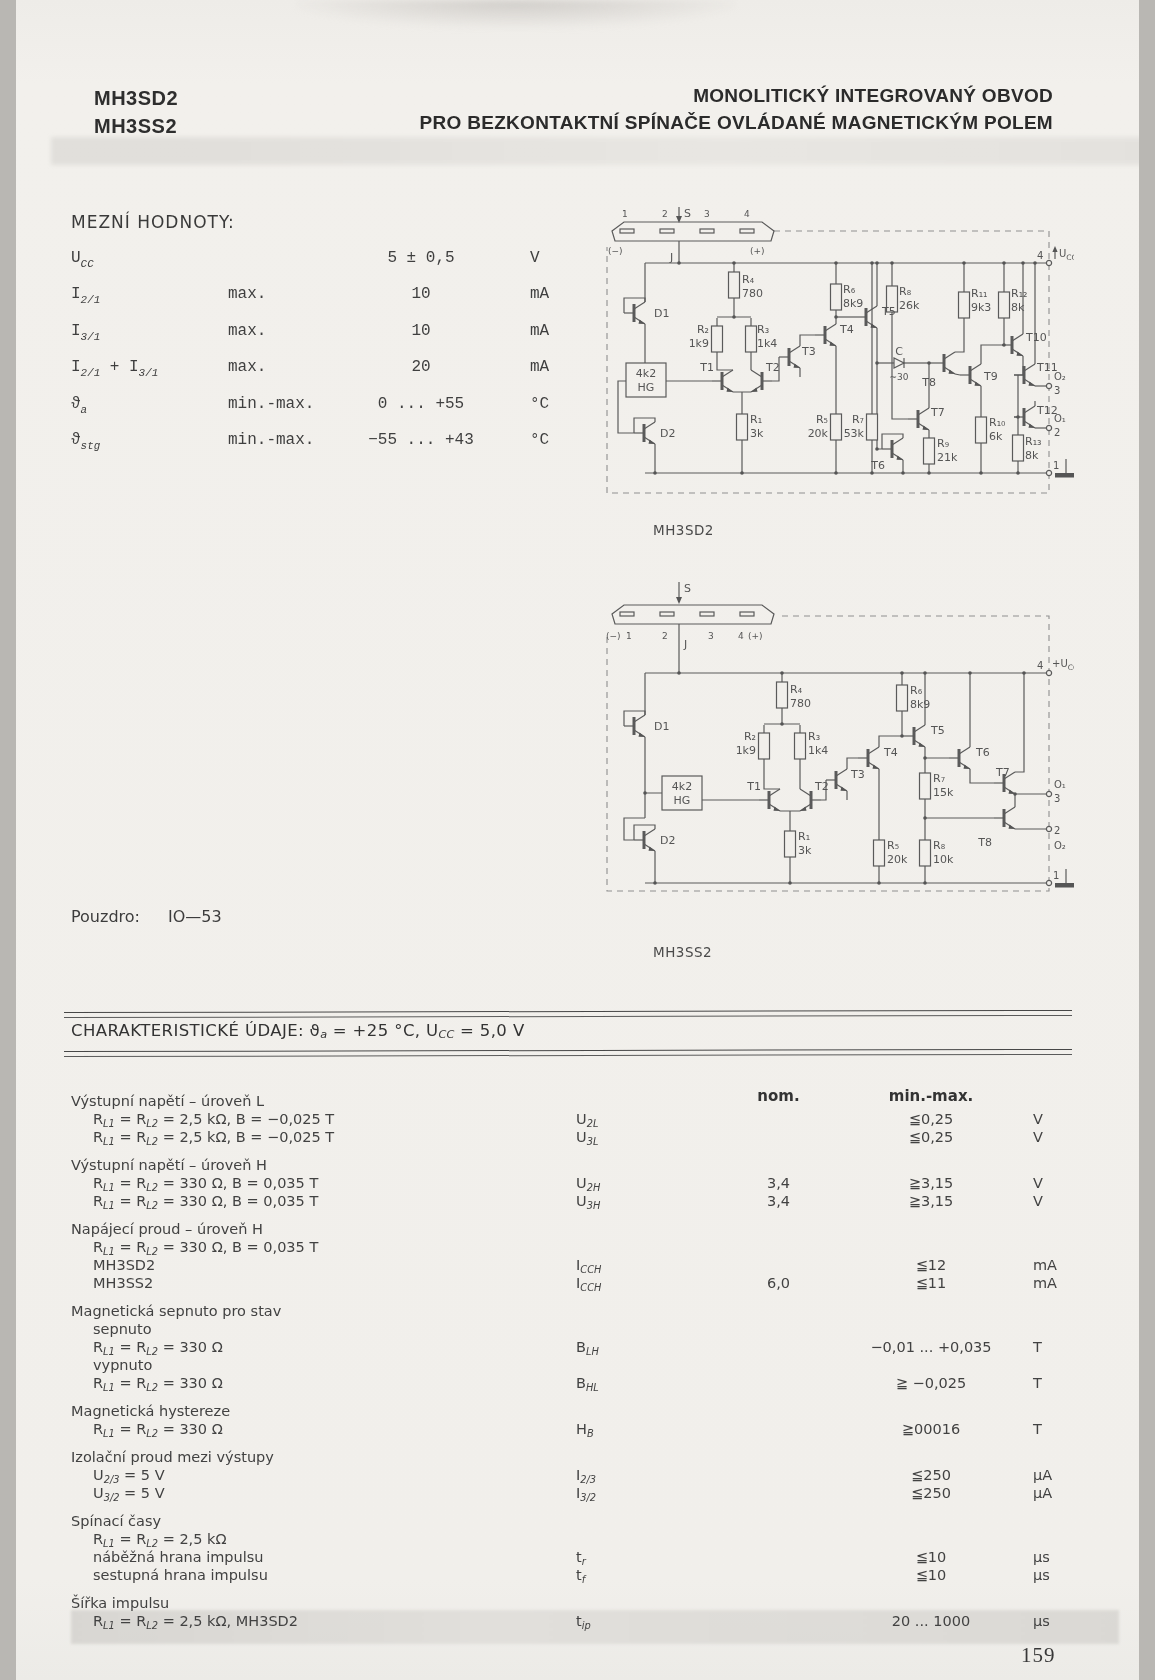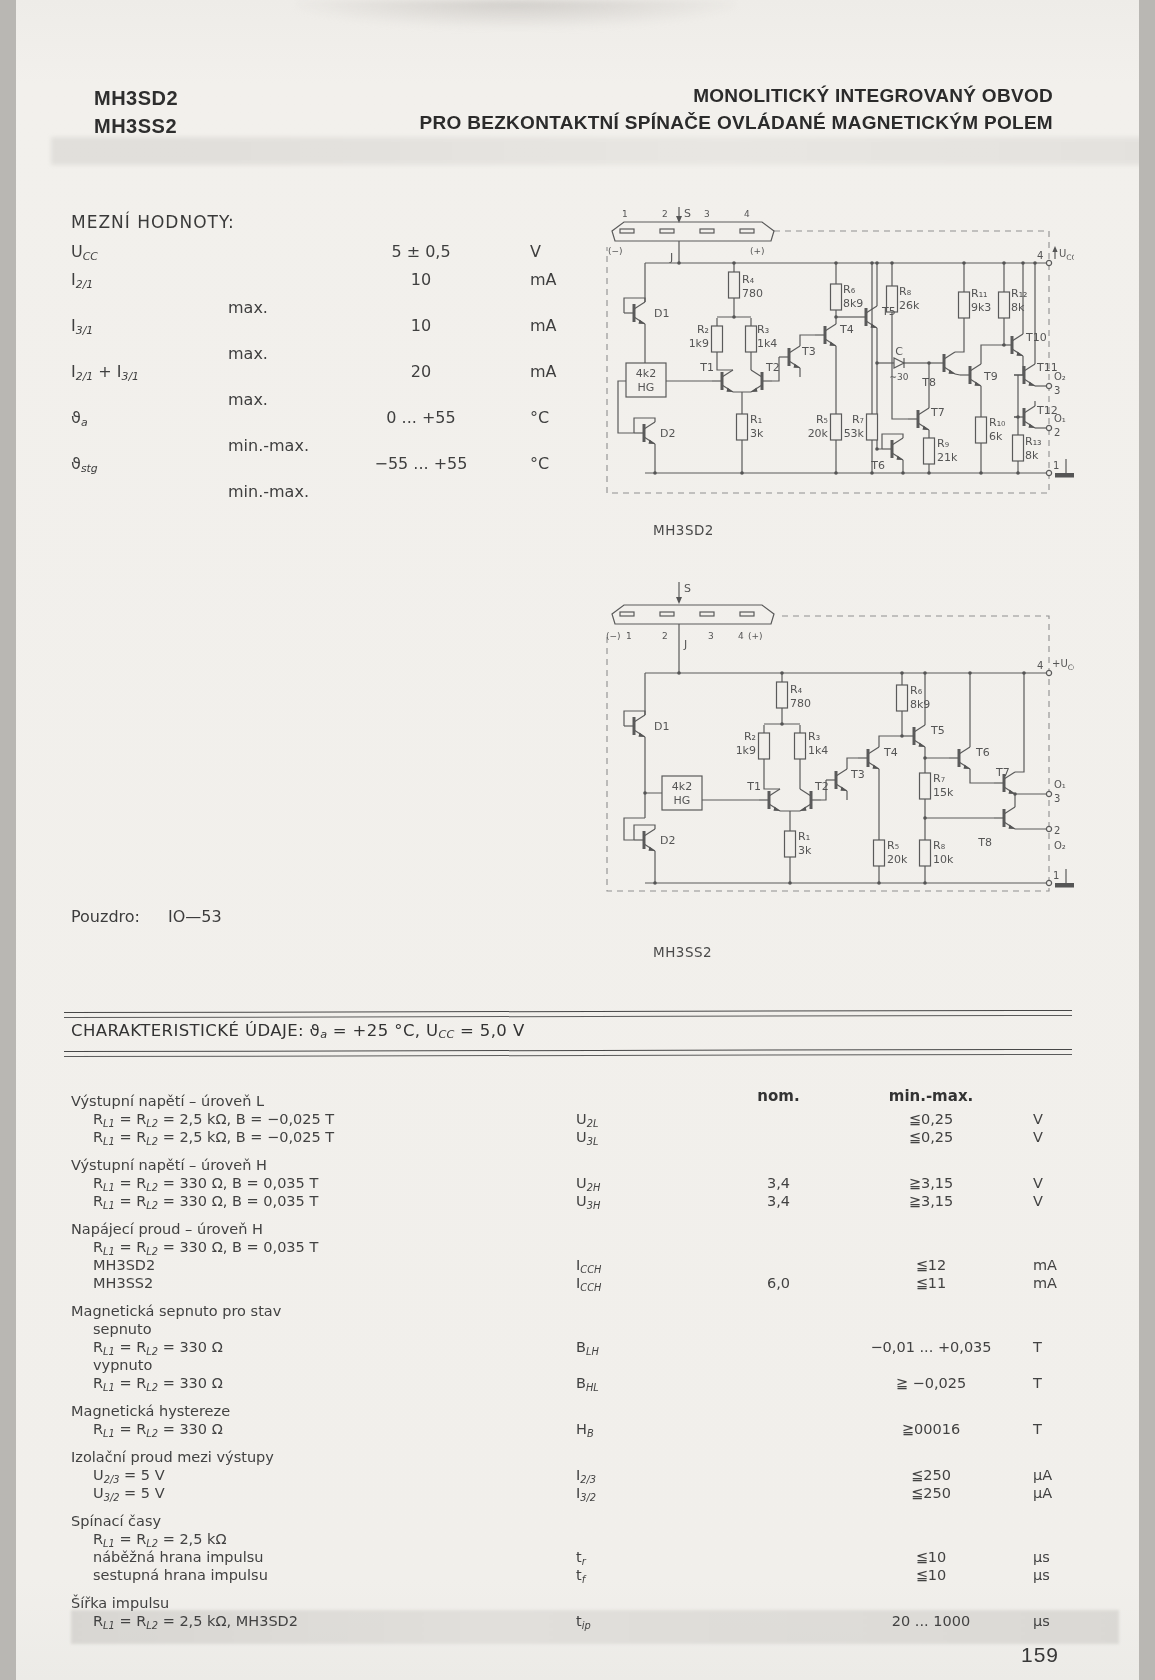--- a/index.html
+++ b/index.html
@@ -15,43 +15,43 @@
   .band-bottom{left:55px;top:1610px;width:1048px;height:34px;
       background:linear-gradient(90deg,#d3d1cd,#dedcd8 40%,#d6d4d0);opacity:.8;filter:blur(1.5px);}
   
   .partnos{left:78px;top:84px;font-family:"Liberation Sans",sans-serif;font-weight:bold;
       font-size:20px;line-height:28px;color:#2e2e2e;letter-spacing:.5px;}
   .doctitle{left:280px;top:82px;width:757px;text-align:right;font-family:"Liberation Sans",sans-serif;
       font-weight:bold;font-size:19px;line-height:27px;color:#2b2b2b;letter-spacing:.3px;}
   
   .limits-head{left:55px;top:212px;font-size:17px;letter-spacing:1px;color:#3a3a3a;}
   .limits-rows{left:55px;top:243px;width:540px;}
-  .lrow{display:grid;grid-template-columns:145px 100px 210px 70px;line-height:18px;font-size:16px;}
+  .lrow{display:grid;grid-template-columns:145px 100px 210px 70px;line-height:30px;font-size:16px;font-family:Liberation Mono, monospace;}
   .lrow .lp{text-align:left;}
-  .lrow .lc{padding-left:12px;margin-top:28px;}
+  .lrow .lc{padding-left:12px;}
   .lrow .lv{text-align:center;}
   .lrow .lu{text-align:left;padding-left:4px;}
   sub{font-size:68%;font-style:italic;vertical-align:-18%;letter-spacing:0;}
   
   .cap{font-size:13.5px;color:#4a4a4a;letter-spacing:.5px;}
   .pouzdro{left:55px;top:907px;font-size:16px;color:#3c3c3c;}
   .pouzdro .val{margin-left:28px;}
   
   .rule{left:48px;width:1008px;height:4px;border-top:1.6px solid #474747;border-bottom:1.2px solid #5a5a5a;transform:rotate(-.12deg);}
   .char-head{left:55px;top:1021px;font-size:16.5px;color:#333;letter-spacing:.4px;}
   .char-cols{left:55px;top:1087px;width:1010px;display:grid;grid-template-columns:505px 150px 105px 200px 50px;
       font-size:15px;font-weight:bold;color:#333;}
   .char-cols .cn,.crow .cn{text-align:center;}
   .char-cols .cm,.crow .cm{text-align:center;}
   .char-rows{left:55px;top:1082px;width:1010px;}
   .crow{display:grid;grid-template-columns:505px 150px 105px 200px 50px;line-height:18px;height:18px;font-size:14.5px;color:#424242;}
   .crow.gap{margin-top:10px;}
   .crow .cd.ind{padding-left:22px;}
   .crow .cu{padding-left:2px;}
-  .pageno{left:1005px;top:1643px;font-size:21px;color:#383838;letter-spacing:1px;font-family:Liberation Sans, sans-serif;}
+  .pageno{left:1005px;top:1643px;font-size:21px;color:#383838;letter-spacing:1px;font-family:Liberation Serif, serif;}
   
   svg text{fill:#555;font-family:"DejaVu Sans",sans-serif;font-size:11px;}
   svg .f9{font-size:9px;}  svg .f10{font-size:10px;}
   svg .sub{font-size:7.5px;}
   .wires{stroke:#5a5a5a;stroke-width:1.2;fill:none;}
   .dash{stroke:#8f8f8f;stroke-width:1.1;fill:none;stroke-dasharray:6 5;}
 </style>
 </head>
 <body>
 
@@ -98,21 +98,21 @@
       </div>
       <div class="lrow">
         <div class="lp">ϑ<sub>a</sub></div>
         <div class="lc">min.-max.</div>
         <div class="lv">0 ... +55</div>
         <div class="lu">°C</div>
       </div>
       <div class="lrow">
         <div class="lp">ϑ<sub>stg</sub></div>
         <div class="lc">min.-max.</div>
-        <div class="lv">−55 ... +55</div>
+        <div class="lv">−55 ... +43</div>
         <div class="lu">°C</div>
       </div>
     </div>
 
   <svg class="abs" width="0" height="0" style="left:0;top:0">
     <defs>
       <g id="npn">
         <line x1="0" y1="-9" x2="0" y2="9" stroke-width="3"></line>
         <line x1="-10" y1="0" x2="0" y2="0"></line>
         <line x1="0" y1="-4" x2="11" y2="-11"></line>

